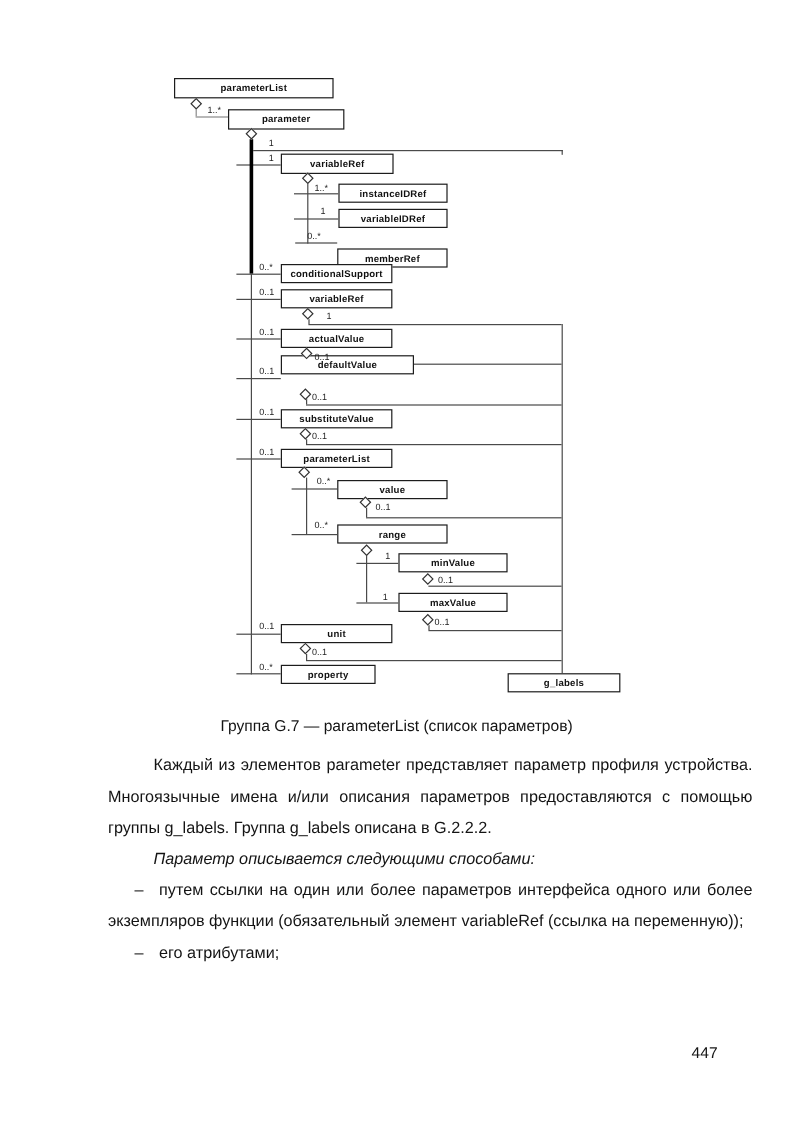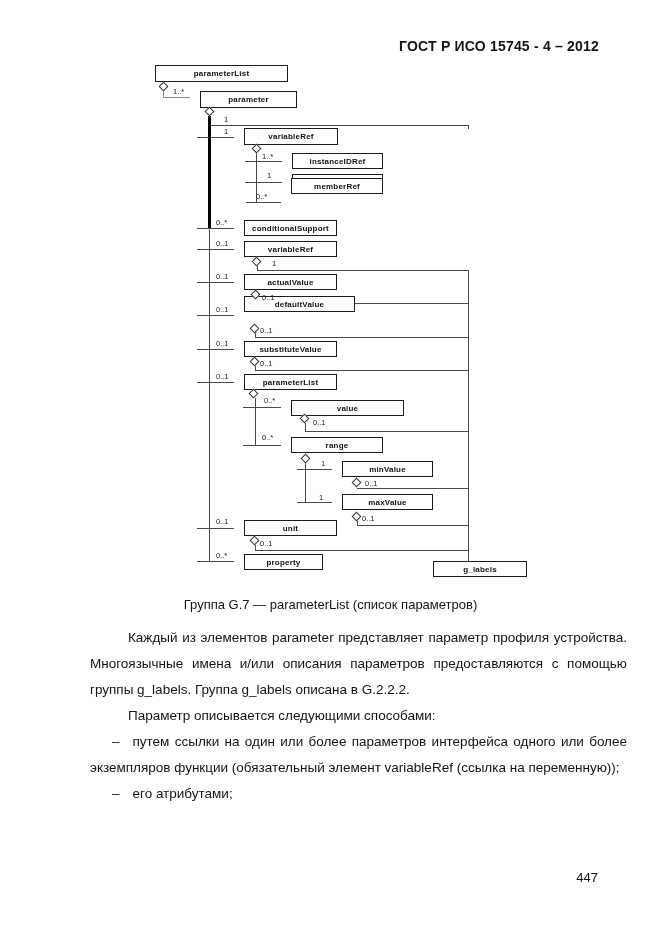--- a/index.html
+++ b/index.html
@@ -10,66 +10,65 @@
   }
   .page { position:absolute; inset:0; background:#fff; }
   .hdr {
     position:absolute; top:38px; right:62px;
     font-size:14px; font-weight:bold; letter-spacing:.2px;
   }
   
   .node {
     position:absolute; height:16px; border:1px solid #1c1c1c; background:#fff;
     display:flex; align-items:center; justify-content:center;
-    font-size:8px; font-weight:bold; letter-spacing:.2px; z-index:3; color:#111;margin-left:10px;
+    font-size:8px; font-weight:bold; letter-spacing:.2px; z-index:3; color:#111;
   }
   .node.big { height:17px; }
   .hl { position:absolute; height:1px; background:#4a4a4a; z-index:1; }
   .vl { position:absolute; width:1px;  background:#4a4a4a; z-index:1; }
   .lt { background:#8a8a8a; }
   .thick { position:absolute; width:3px; background:#000; z-index:2; }
   .thin  { position:absolute; width:1px; background:#4a4a4a; z-index:2; }
   .dm {
     position:absolute; width:7px; height:7px; border:1px solid #333; background:#fff;
     transform:rotate(45deg); z-index:4;
   }
   .mult { position:absolute; font-size:7.5px; color:#222; z-index:5; white-space:nowrap; }
   .caption { position:absolute; left:0; right:0; top:597px; text-align:center; font-size:13px; }
   .bodytext {
     position:absolute; left:62px; width:537px; top:625px;
     font-size:13.5px; line-height:26px; text-align:justify;margin-left:28px;
   }
   .p1 { text-indent:38px; }
-  .p2 { text-indent:38px; }
+  .p2 { text-indent:38px;font-style:italic; }
   .bullet { text-indent:22px; }
   .bdash { margin-right:13px; }
   .pageno { position:absolute; right:63px; top:870px; font-size:13px; }
 </style>
 </head>
 <body>
 
 <div class="page">
 
-  <div class="hdr">ГОСТ Р ИСО 15745 - 4 – 2012</div>
 
   <div>
 
     <div class="node big" style="left:145px;top:65px;width:133px">parameterList</div>
     <div class="node big" style="left:190px;top:91px;width:97px">parameter</div>
     <div class="node big" style="left:234px;top:128px;width:94px">variableRef</div>
     <div class="node" style="left:282px;top:153px;width:91px">instanceIDRef</div>
     <div class="node" style="left:282px;top:174px;width:91px">variableIDRef</div>
-    <div class="node" style="left:281px;top:178px;width:92px">memberRef</div>
+    <div class="node" style="left:281px;top:207px;width:92px">memberRef</div>
     <div class="node" style="left:234px;top:220px;width:93px">conditionalSupport</div>
     <div class="node" style="left:234px;top:241px;width:93px">variableRef</div>
     <div class="node" style="left:234px;top:274px;width:93px">actualValue</div>
     <div class="node" style="left:234px;top:296px;width:111px">defaultValue</div>
     <div class="node" style="left:234px;top:341px;width:93px">substituteValue</div>
     <div class="node" style="left:234px;top:374px;width:93px">parameterList</div>
-    <div class="node" style="left:281px;top:400px;width:113px">value</div>
+    <div class="node" style="left:281px;top:400px;width:92px">value</div>
     <div class="node" style="left:281px;top:437px;width:92px">range</div>
     <div class="node" style="left:332px;top:461px;width:91px">minValue</div>
     <div class="node" style="left:332px;top:494px;width:91px">maxValue</div>
     <div class="node" style="left:234px;top:520px;width:93px">unit</div>
     <div class="node" style="left:234px;top:554px;width:79px">property</div>
     <div class="node" style="left:423px;top:561px;width:94px">g_labels</div>
 
     <i class="dm" style="left:160px;top:83px"></i>
     <i class="dm" style="left:206px;top:108px"></i>
     <i class="dm" style="left:253px;top:145px"></i>

